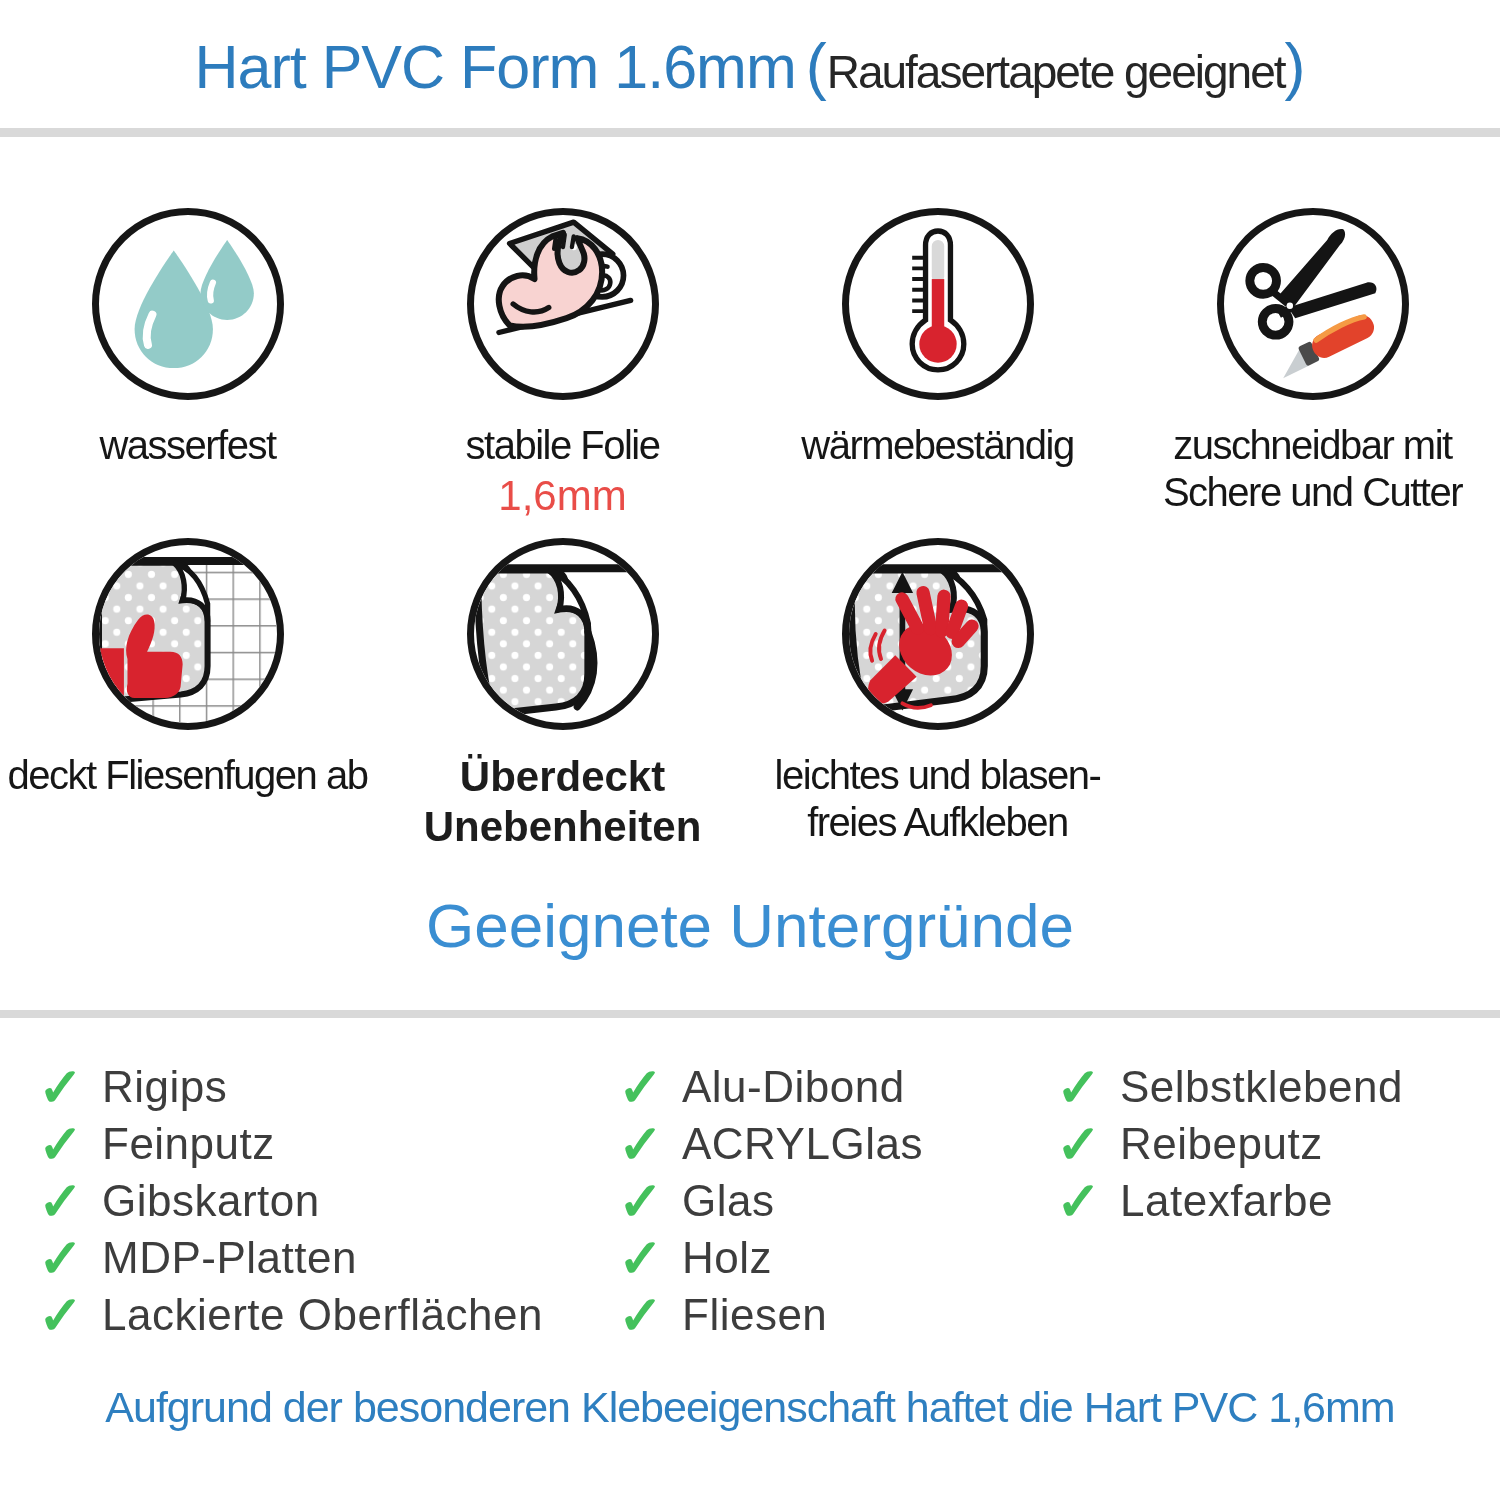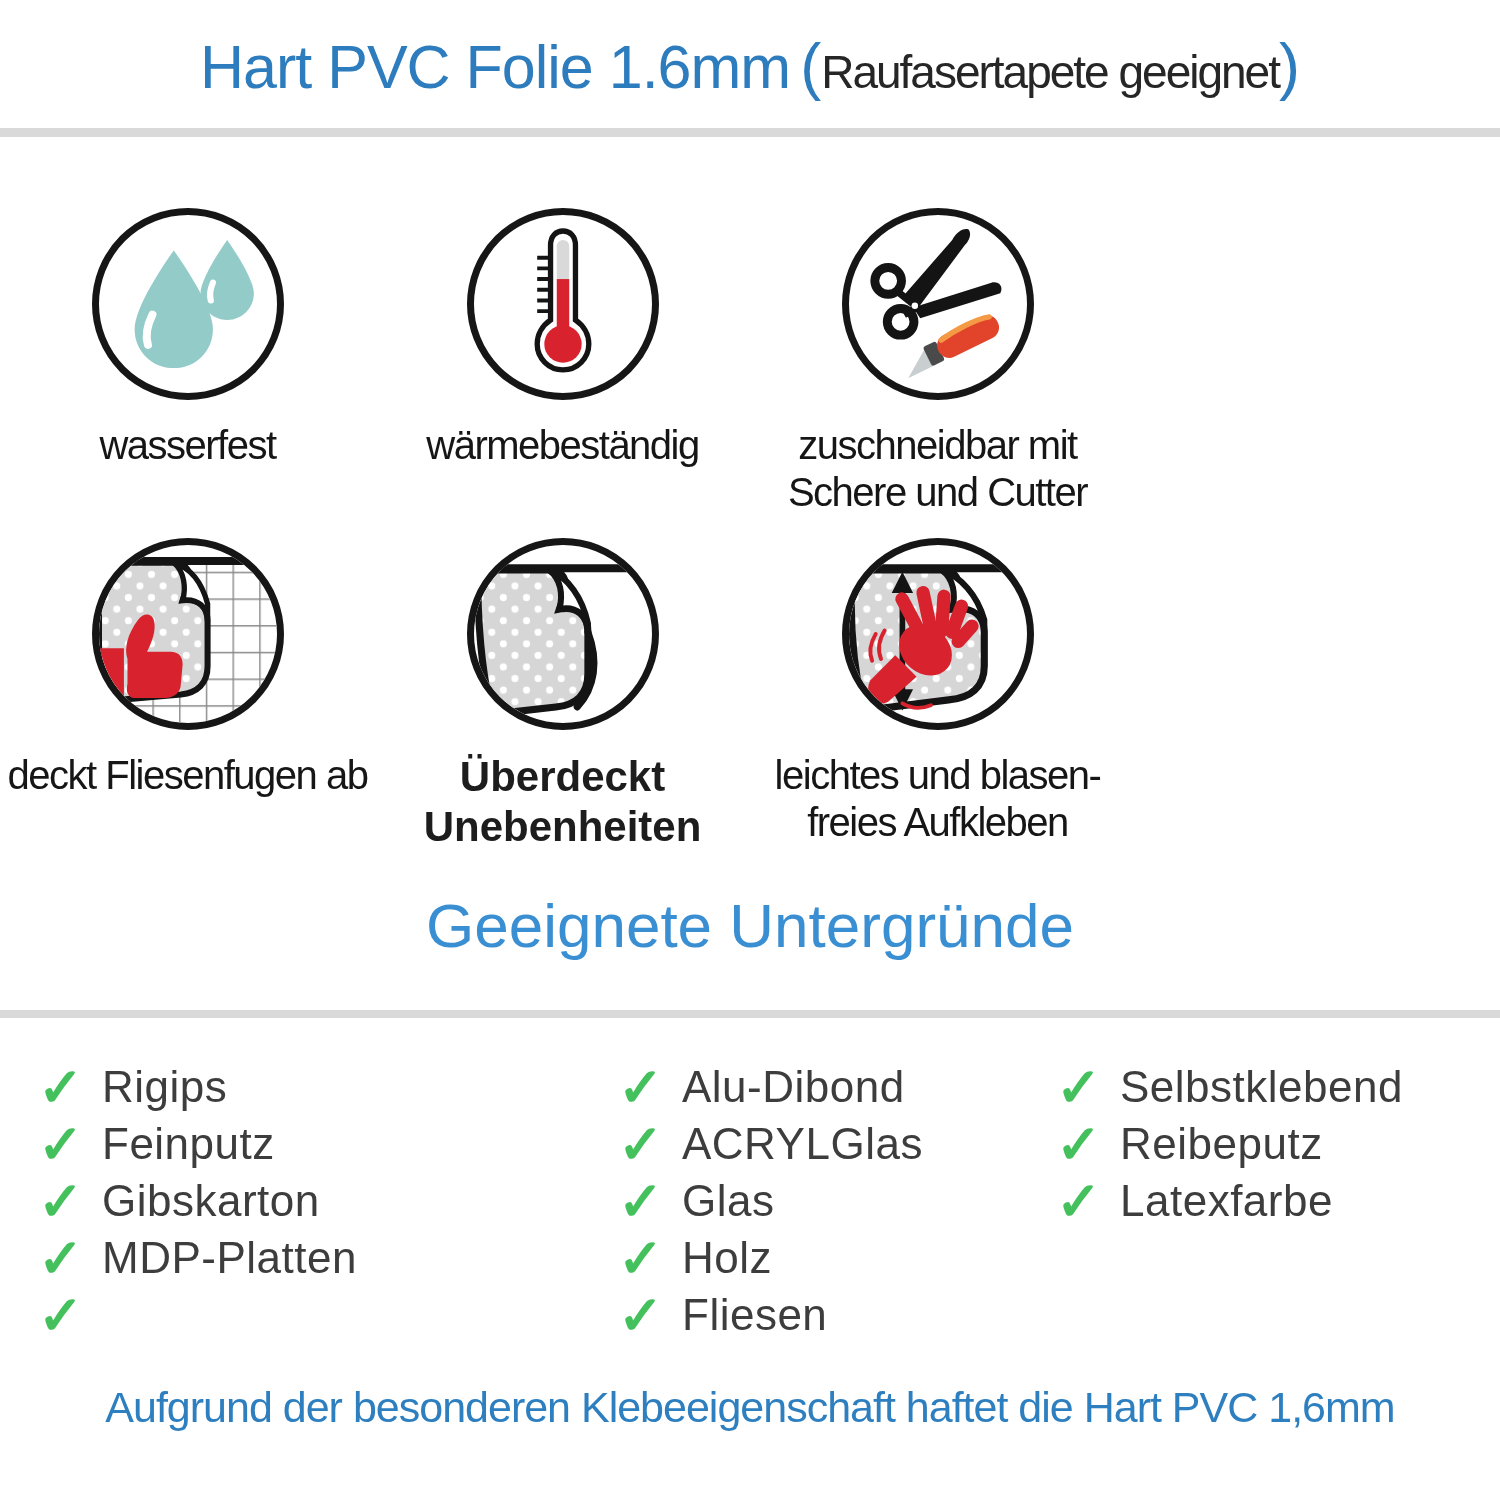--- a/index.html
+++ b/index.html
@@ -38,40 +38,58 @@
   .check{font-size:54px;font-weight:700;color:var(--green_check);width:64px;flex:none;line-height:1;}
   .ctext{font-size:44px;color:var(--list_text);letter-spacing:0.5px;white-space:nowrap;}
   
   .footer{top:1384px;left:0;width:100%;text-align:center;color:var(--footer_blue);
     font-size:43px;line-height:47px;letter-spacing:-1px;}
 </style>
 </head>
 <body>
 
 <div class="abs title">
-  <span class="t-blue">Hart PVC Folie 1.6mm</span><span class="t-paren open">(</span><span class="t-dark">Raufasertapete geeignet</span><span class="t-paren">)</span>
+  <span class="t-blue">Hart PVC Form 1.6mm</span><span class="t-paren open">(</span><span class="t-dark">Raufasertapete geeignet</span><span class="t-paren">)</span>
 </div>
 
 <div class="abs bar bar1"></div>
 
 <div class="abs features-row row1">
 
   <div class="feature">
     <div class="icon-circle">
       <svg viewBox="0 0 100 100">
         <path d="M42,20 C42,20 20,50 20,64 C20,76.7 29.8,86 42,86 C54.2,86 64,76.7 64,64 C64,50 42,20 42,20 Z" fill="var(--teal)"></path>
         <path d="M30,56 C27,62 26,68 27.5,73" stroke="#fff" stroke-width="4.5" fill="none" stroke-linecap="round"></path>
         <path d="M72,14 C72,14 57,35 57,44 C57,52.3 63.7,59 72,59 C80.3,59 87,52.3 87,44 C87,35 72,14 72,14 Z" fill="var(--teal)"></path>
         <path d="M64,38 C62.5,41.5 62,45 62.8,48" stroke="#fff" stroke-width="3.5" fill="none" stroke-linecap="round"></path>
       </svg>
     </div>
     <div class="flabel">wasserfest</div>
     <div class="flabel"></div>
   </div>
 
+  <div class="feature">
+    <div class="icon-circle">
+      <svg viewBox="0 0 100 100">
+        <path d="M20,16 L56,4 L78,22 L58,42 L34,30 Z" fill="#cfcfcf" stroke="#141414" stroke-width="3" stroke-linejoin="round"></path>
+        <circle cx="42" cy="14" r="1.8" fill="#fff"></circle>
+          <circle cx="56" cy="18" r="1.8" fill="#fff"></circle>
+          <circle cx="63" cy="28" r="1.8" fill="#fff"></circle>
+        <circle cx="72" cy="34" r="12" fill="#fff" stroke="#141414" stroke-width="3.2"></circle>
+        <path d="M72,34 C75,33.5 77,36 76.5,38.5 C76,41.5 73,43 70,42 C66.5,41 65,37.5 66,34 C67.2,30 71,28 75,29" fill="none" stroke="#141414" stroke-width="2.6" stroke-linecap="round"></path>
+        <path d="M14,66 L88,48" stroke="#141414" stroke-width="3" stroke-linecap="round" fill="none"></path>
+        <path d="M20,62 C14,56 12,46 16,40 C20,34 28,32 34,36 C33,26 36,16 44,12 L50,10 C47,16 46,22 48,27 C50,32 55,34 59,31 C62,29 63,24 61,20 L58,13 C66,14 72,22 72,32 C72,44 64,54 52,58 C40,62 28,64 20,62 Z" fill="#f8d3d1" stroke="#141414" stroke-width="3.4" stroke-linejoin="round"></path>
+        <path d="M46,12 l-1,7 M51,11 l-1,7 M56,12 l-1,6" stroke="#141414" stroke-width="2.4" fill="none" stroke-linecap="round"></path>
+        <path d="M22,50 C28,55 36,56 42,52" stroke="#141414" stroke-width="3" fill="none" stroke-linecap="round"></path>
+      </svg>
+    </div>
+    <div class="flabel">stabile Folie</div>
+    <div class="red-note">1,6mm</div>
+  </div>
 
   <div class="feature">
     <div class="icon-circle">
       <svg viewBox="0 0 100 100">
         <path d="M43,17 C43,12 46,9 50,9 C54,9 57,12 57,17 L57,59 C61.5,62 64.5,67 64.5,72.5 C64.5,80.5 58,87 50,87 C42,87 35.5,80.5 35.5,72.5 C35.5,67 38.5,62 43,59 Z" fill="#fff" stroke="#141414" stroke-width="3"></path>
         <rect x="46.5" y="14" width="7" height="24" rx="3.5" fill="#d9d9d9"></rect>
         <rect x="46.5" y="36" width="7" height="27" fill="var(--red)"></rect>
         <circle cx="50" cy="72.5" r="10.5" fill="var(--red)"></circle>
         <g stroke="#141414" stroke-width="2.2">
           <line x1="35.5" y1="24" x2="43" y2="24"></line>
@@ -213,20 +231,21 @@
   <div class="check-item">
       <span class="check">✓</span>
       <span class="ctext">Gibskarton</span>
     </div>
   <div class="check-item">
       <span class="check">✓</span>
       <span class="ctext">MDP-Platten</span>
     </div>
   <div class="check-item">
       <span class="check">✓</span>
+      <span class="ctext">Lackierte Oberflächen</span>
     </div>
 </div>
 
 <div class="abs col" style="left:618px">
   <div class="check-item">
       <span class="check">✓</span>
       <span class="ctext">Alu-Dibond</span>
     </div>
   <div class="check-item">
       <span class="check">✓</span>

